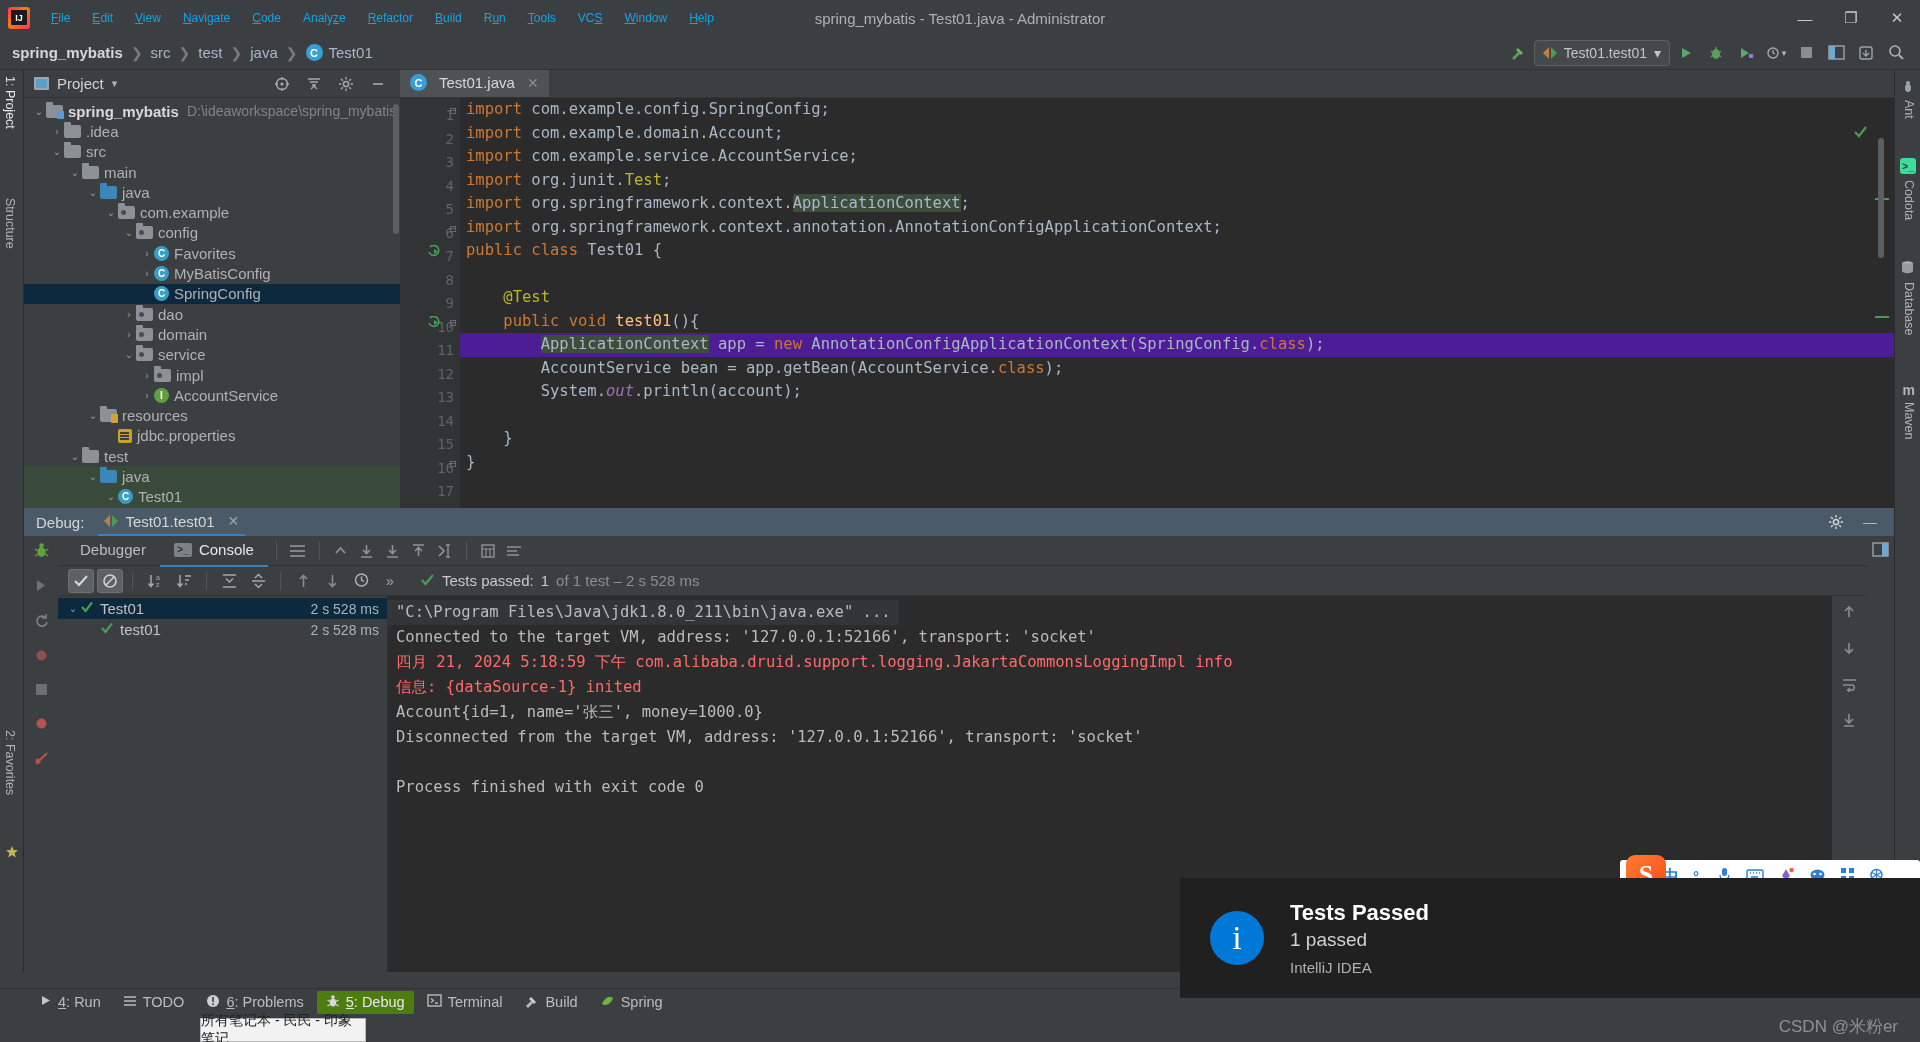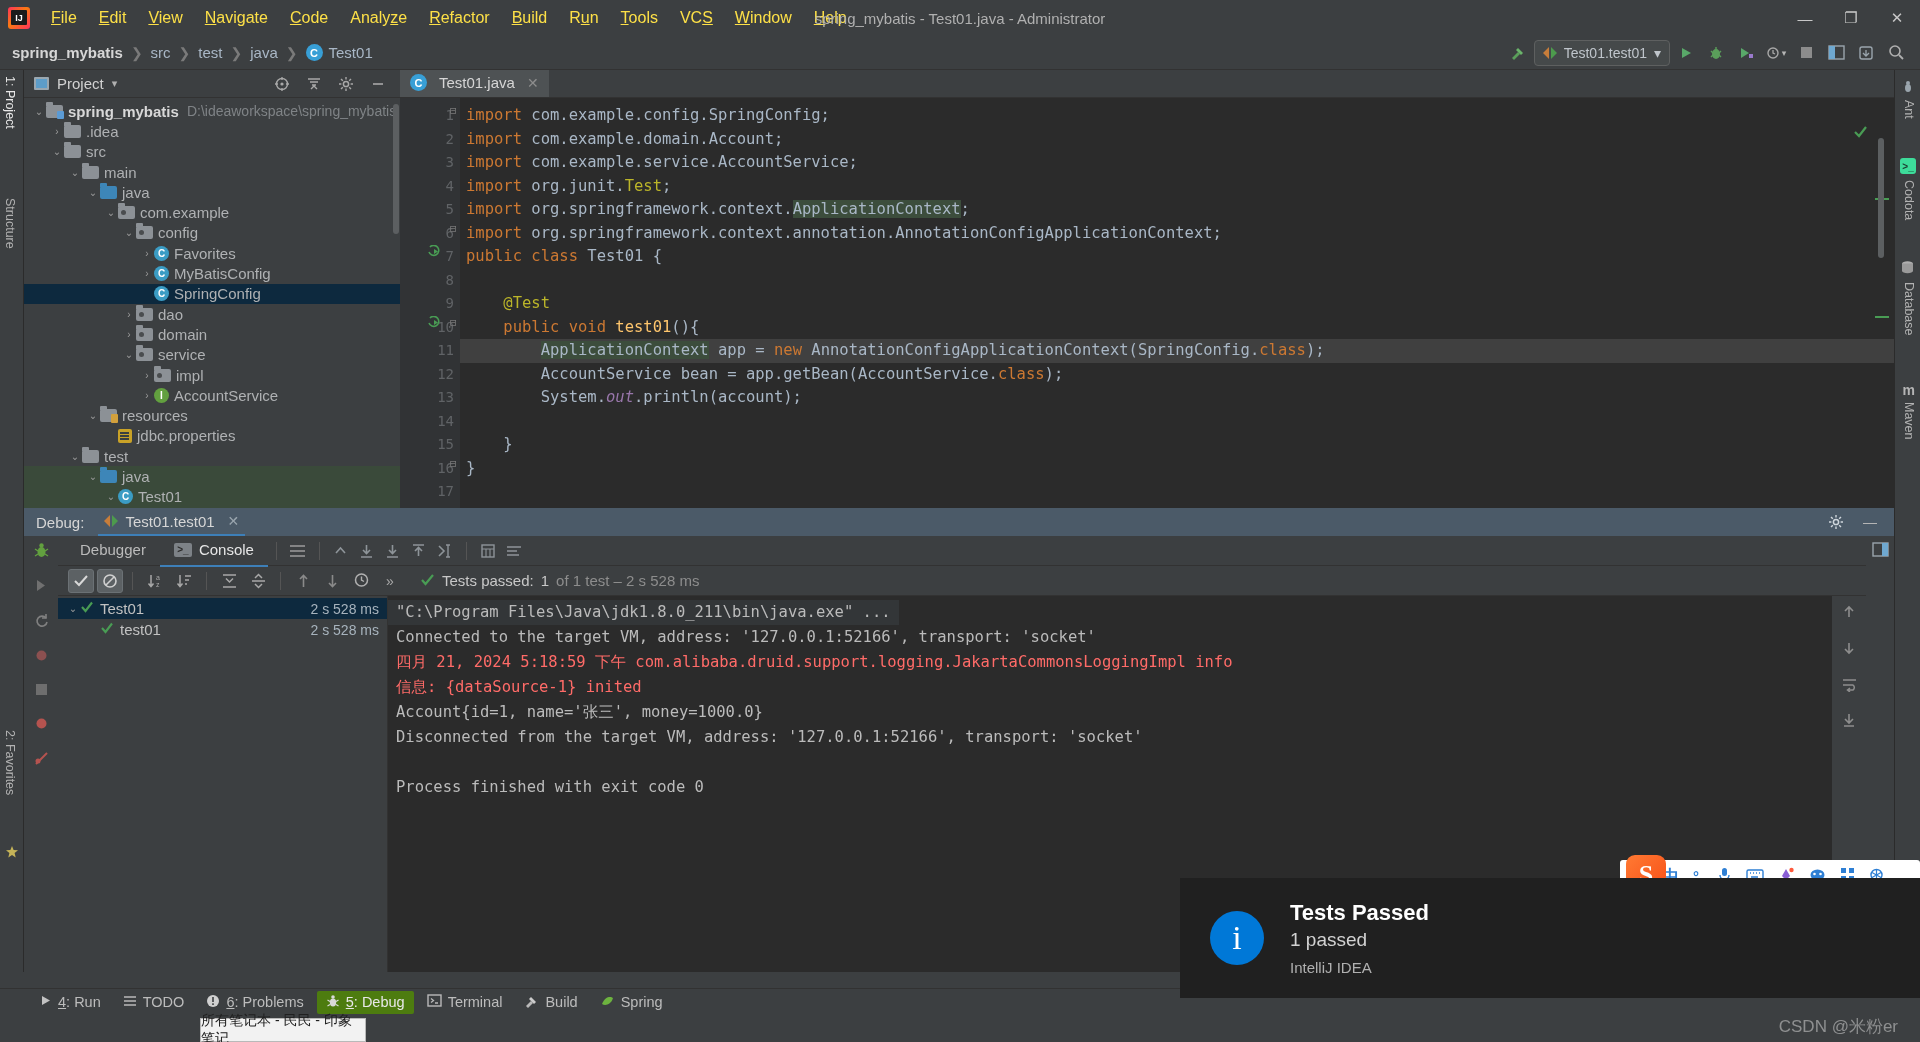--- a/index.html
+++ b/index.html
@@ -23,21 +23,21 @@
     border-radius: 3px; position: relative; flex: none;
     background: linear-gradient(135deg,#fe315d 0%,#f97a12 45%,#fe315d 100%);
   }
   .ij-logo:after {
     content: "IJ"; position: absolute; inset: 3px 3px 4px 3px;
     background: #1b1b1b; color: #fff; font-size: 9px; font-weight: bold;
     display: flex; align-items: center; justify-content: center; border-radius: 1px;
   }
   .menubar { display: flex; align-items: center; gap: 0px; }
   .menuitem {
-    padding: 4px 11px; font-size: 16px; color: #fde047; cursor: default; white-space: nowrap;
+    padding: 4px 11px; font-size: 12px; color: #0ea5e9; cursor: default; white-space: nowrap;
   }
   .menuitem span.u { text-decoration: underline; }
   .wintitle {
     position: absolute; left: 0; right: 0; text-align: center;
     font-size: 15px; color: #b0b0b0; pointer-events: none;
   }
   .wincontrols {
     margin-left: auto; display: flex; align-items: center; gap: 0; z-index: 2;
   }
   .winbtn {
@@ -173,23 +173,23 @@
     width: 60px; background: #313335; color: #606366; text-align: right;
     padding-top: 6px; flex: none; position: relative;
   }
   .gline { height: 23.5px; line-height: 23.5px; padding-right: 6px; font-size: 14px; }
   .gmark {
     position: absolute; left: 28px; color: #499c54; font-size: 13px;
   }
   .fold {
     position: absolute; left: 50px; color: #7a7a7a; font-size: 11px;
   }
-  .codecol { flex: 1; padding-top: 6px; position: relative; }
+  .codecol { flex: 1; padding-top: 0; position: relative; }
   .cline { height: 23.5px; line-height: 23.5px; padding-left: 6px; white-space: pre; color: #a9b7c6; }
-  .cline.cur { background: #404040; }
+  .cline.cur { background: #4c1d95; }
   .kw { color: #cc7832; }
   .ann { color: #bbb529; }
   .fn { color: #ffc66d; }
   .num { color: #6897bb; }
   .hl { background: #3c4d3c; }
   .st { color: #9876aa; font-style: italic; }
   .editor-scroll {
     position: absolute; right: 10px; top: 40px; width: 6px; height: 120px;
     background: #5c5f61; border-radius: 3px;
   }

